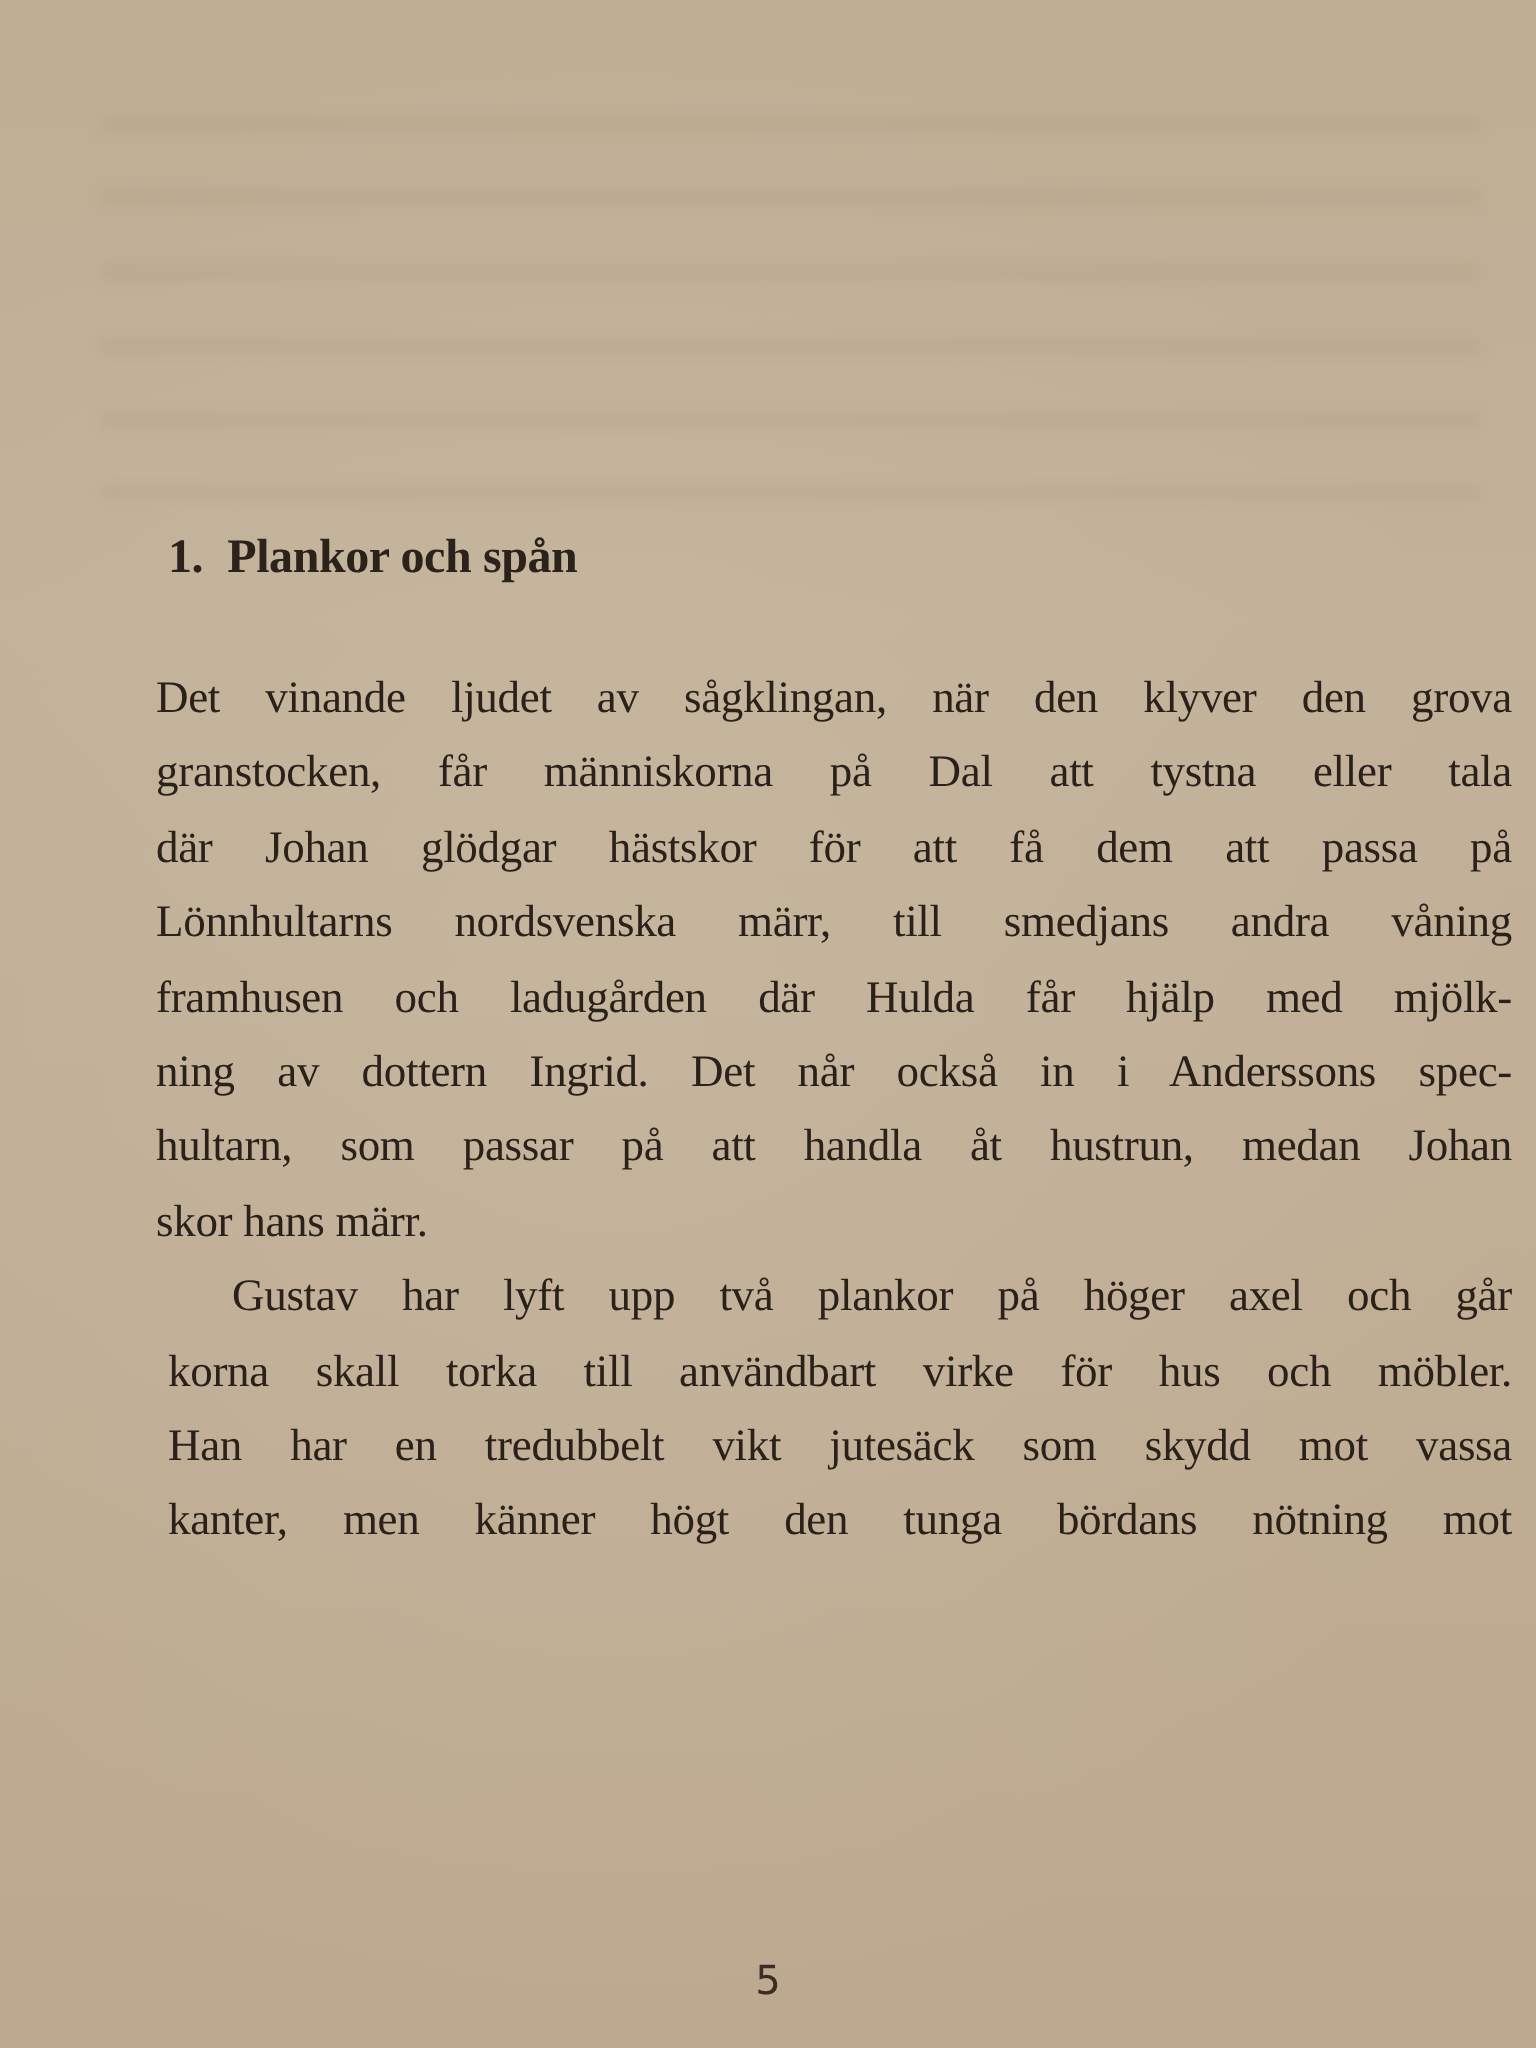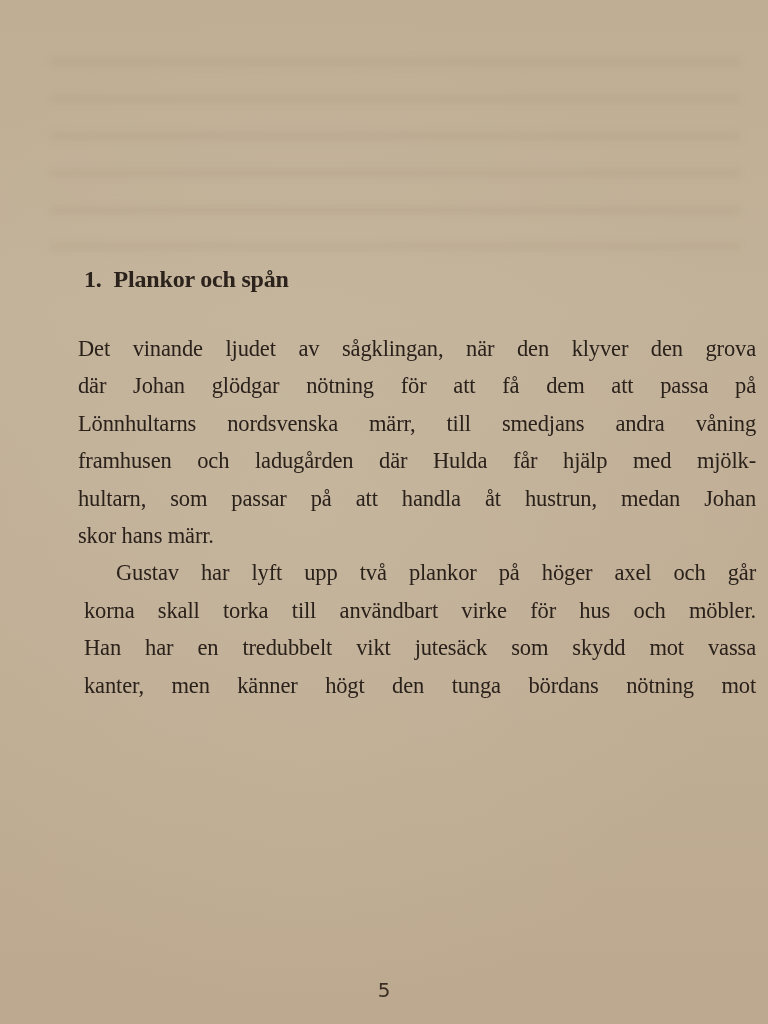--- a/index.html
+++ b/index.html
@@ -84,23 +84,25 @@
 <div class="page">
   <div class="ghost"></div>
 
   <h1 class="chapter-title">
     <span class="num">1.</span><span>Plankor och spån</span>
   </h1>
 
   <div class="text">
     <div>
       <span class="line">Det vinande ljudet av sågklingan, när den klyver den grova</span>
-      <span class="line">där Johan glödgar nötning för att få dem att passa på</span>
+      <span class="line">granstocken, får människorna på Dal att tystna eller tala</span>
+      <span class="line">där Johan glödgar hästskor för att få dem att passa på</span>
       <span class="line">Lönnhultarns nordsvenska märr, till smedjans andra våning</span>
       <span class="line">framhusen och ladugården där Hulda får hjälp med mjölk-</span>
+      <span class="line">ning av dottern Ingrid. Det når också in i Anderssons spec-</span>
       <span class="line">hultarn, som passar på att handla åt hustrun, medan Johan</span>
       <span class="line last">skor hans märr.</span>
     </div>
     <div class="p2">
       <span class="line indent">Gustav har lyft upp två plankor på höger axel och går</span>
       <span class="line">korna skall torka till användbart virke för hus och möbler.</span>
       <span class="line">Han har en tredubbelt vikt jutesäck som skydd mot vassa</span>
       <span class="line">kanter, men känner högt den tunga bördans nötning mot</span>
     </div>
   </div>

